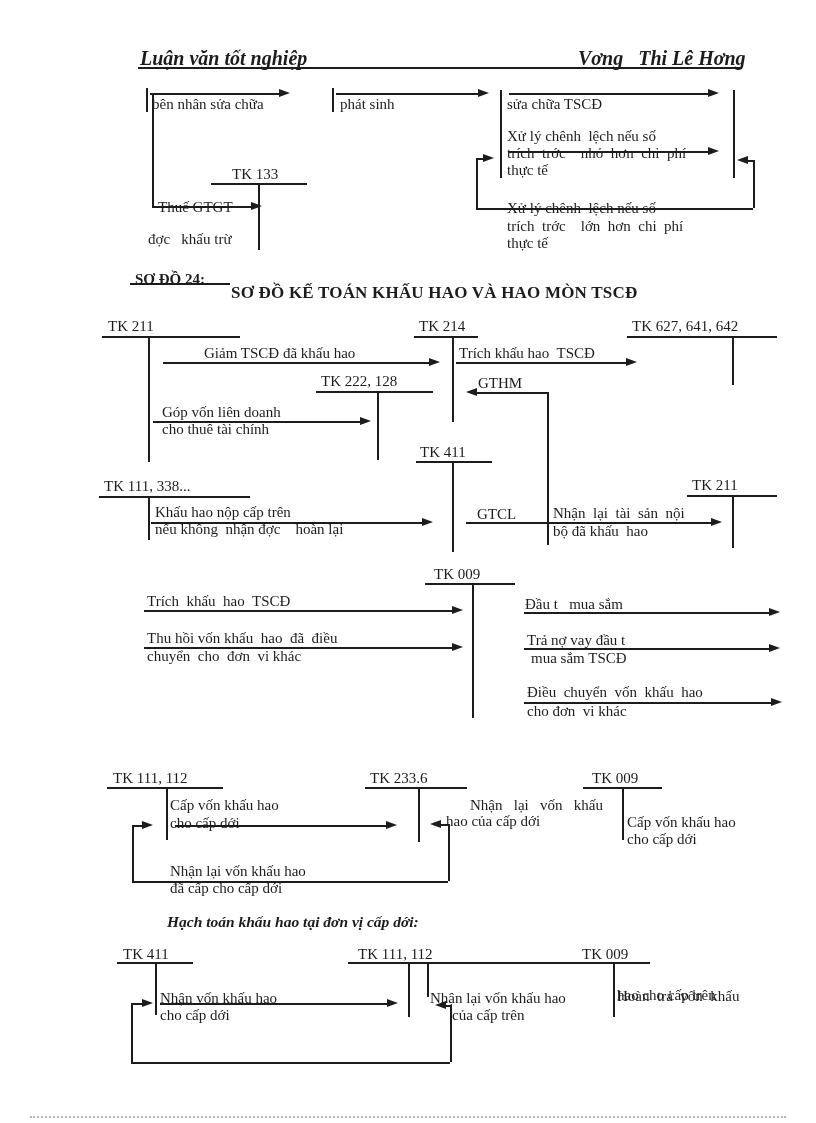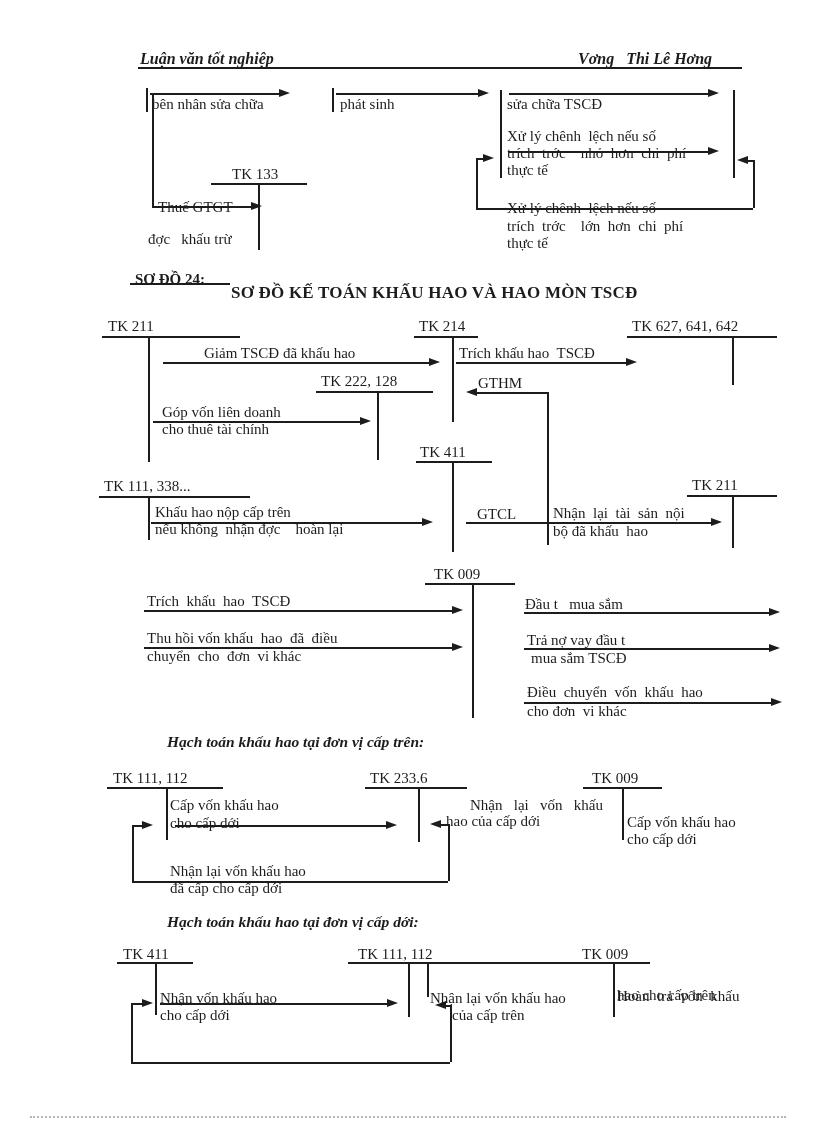--- a/index.html
+++ b/index.html
@@ -2,21 +2,21 @@
 <html><head>
 <meta charset="utf-8">
 <style>
   html,body{margin:0;padding:0;}
   body{width:816px;height:1123px;position:relative;background:#ffffff;overflow:hidden;
        font-family:"Liberation Serif","DejaVu Serif",serif;color:#1c1c1c;}
   .page{position:absolute;left:0;top:0;width:816px;height:1123px;}
   .t{position:absolute;font-size:15px;line-height:17px;white-space:pre;color:#1c1c1c;}
   .b{font-weight:bold;}
   .i{font-style:italic;}
-  .hd{font-size:16px;}
+  .hd{font-size:20px;}
   .title{font-size:17px;letter-spacing:.2px;}
   .ln{position:absolute;background:#1c1c1c;}
   .ar{position:absolute;width:0;height:0;border-top:4px solid transparent;border-bottom:4px solid transparent;border-left:11px solid #1c1c1c;}
   .al{position:absolute;width:0;height:0;border-top:4px solid transparent;border-bottom:4px solid transparent;border-right:11px solid #1c1c1c;}
   .dotted{position:absolute;border-top:2px dotted #b5b5b5;height:0;background:none;}
 </style>
 </head>
 <body>
 
 <div class="page">
@@ -150,21 +150,20 @@
   <span class="t" style="left:527px;top:632px">Trả nợ vay đầu t</span>
   <span class="t" style="left:531px;top:650px">mua sắm TSCĐ</span>
   <div class="ln" style="left:524px;top:648px;width:245px;height:1.5px"></div>
   <div class="ar" style="left:769px;top:644px"></div>
 
   <span class="t" style="left:527px;top:684px">Điều  chuyển  vốn  khấu  hao</span>
   <span class="t" style="left:527px;top:703px">cho đơn  vi khác</span>
   <div class="ln" style="left:524px;top:702px;width:247px;height:1.5px"></div>
   <div class="ar" style="left:771px;top:698px"></div>
 
-  <span class="t b i" style="left:167px;top:733px;font-size:15.5px">Hạch toán khấu hao tại đơn vị cấp trên:</span>
 
   <span class="t" style="left:113px;top:770px">TK 111, 112</span>
   <div class="ln" style="left:107px;top:787px;width:116px;height:1.5px"></div>
   <div class="ln" style="left:166px;top:787px;width:1.5px;height:53px"></div>
 
   <span class="t" style="left:370px;top:770px">TK 233.6</span>
   <div class="ln" style="left:365px;top:787px;width:102px;height:1.5px"></div>
   <div class="ln" style="left:418px;top:787px;width:1.5px;height:55px"></div>
 
   <span class="t" style="left:592px;top:770px">TK 009</span>

